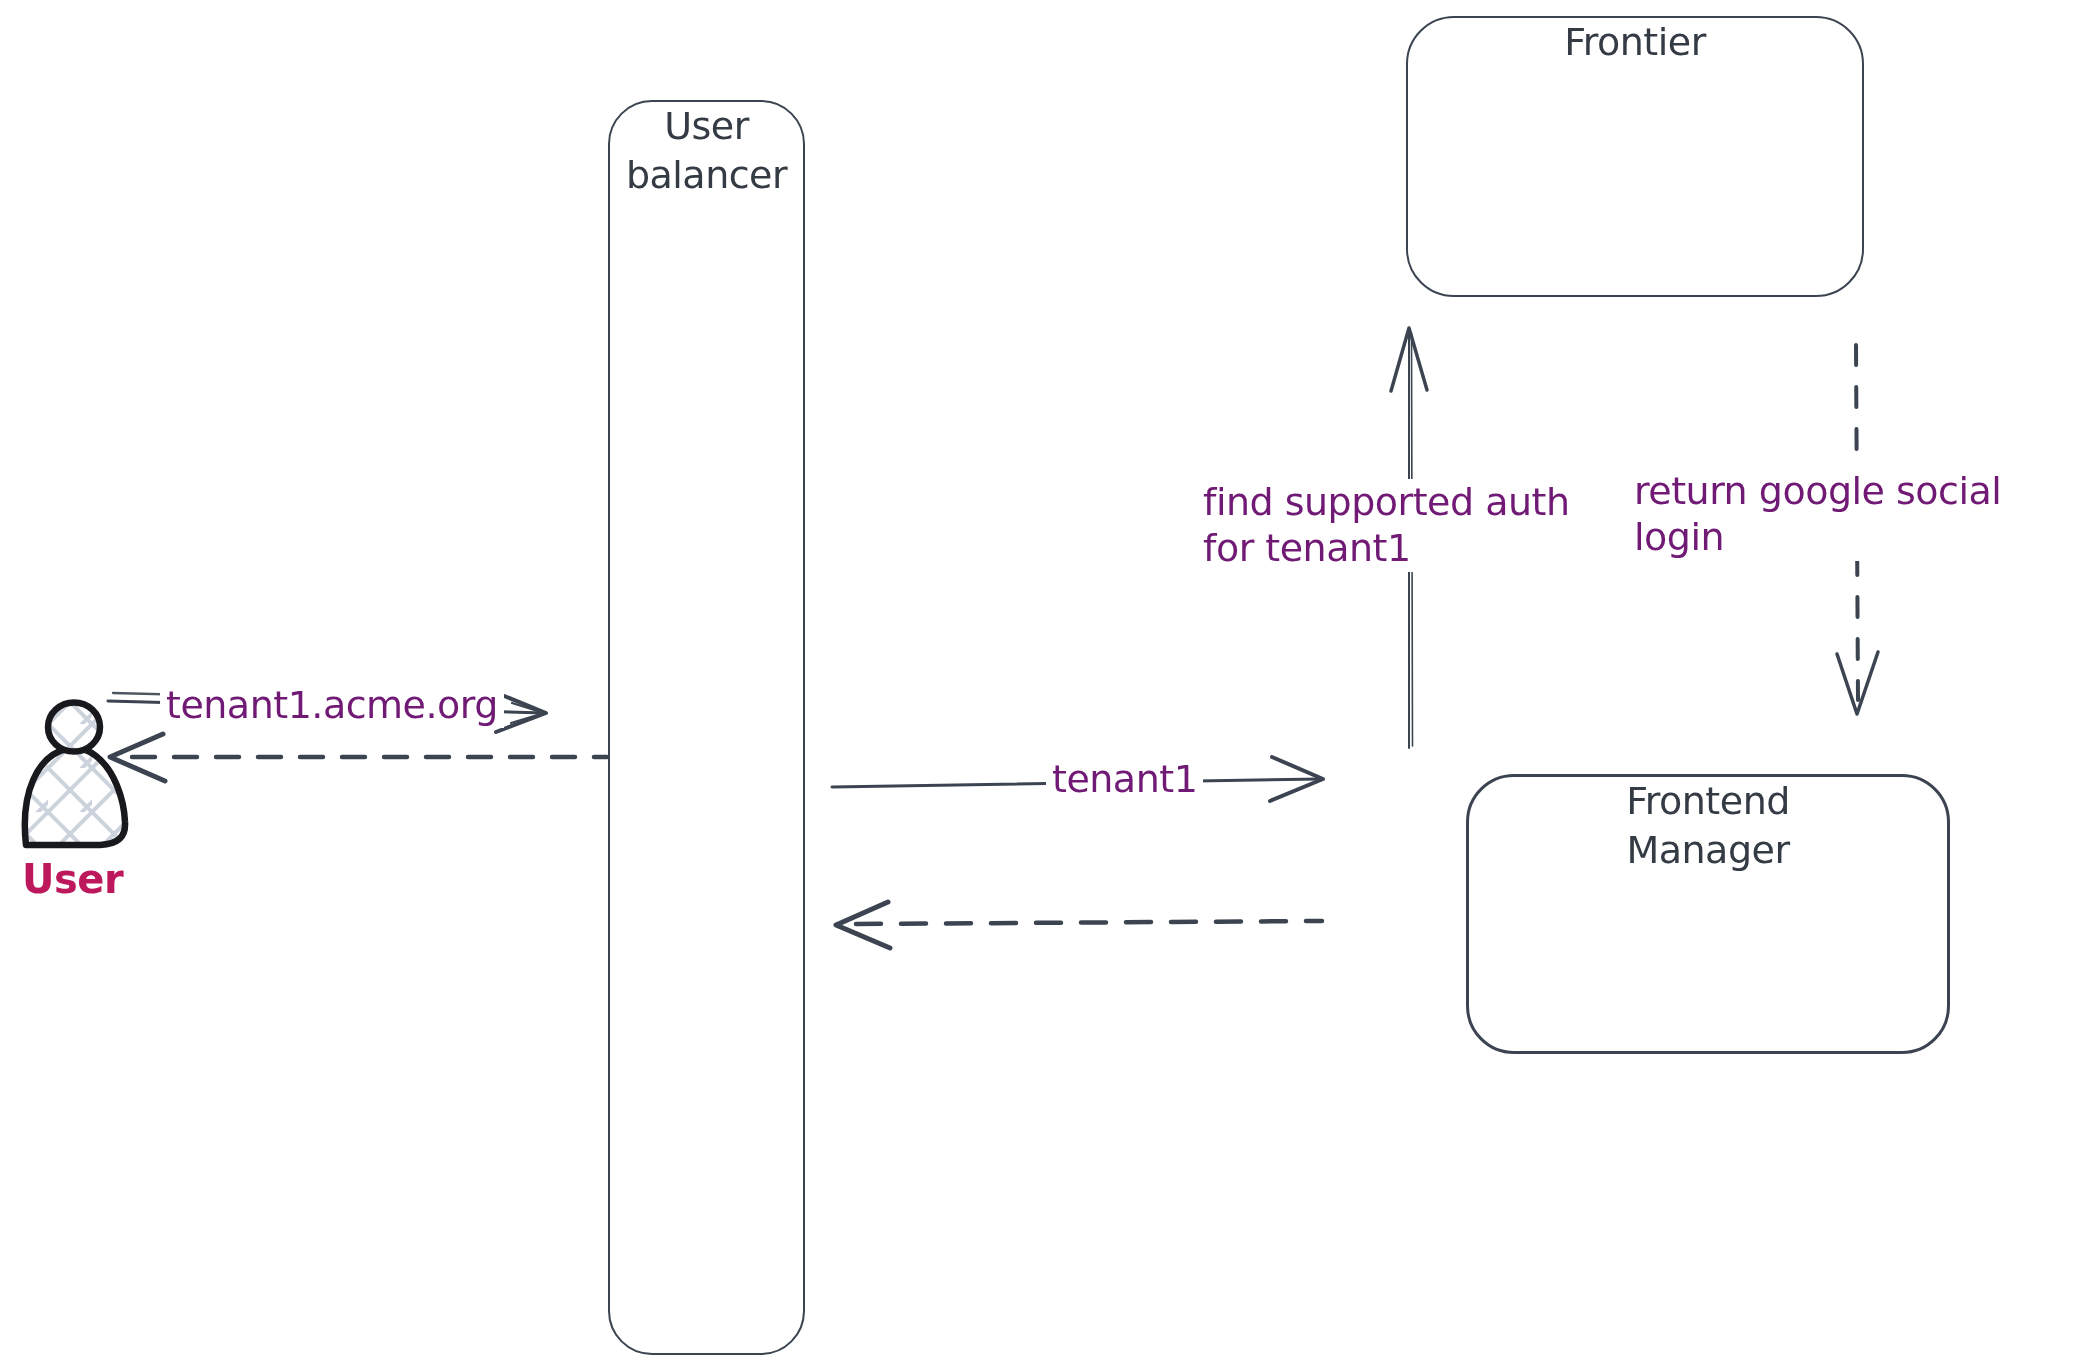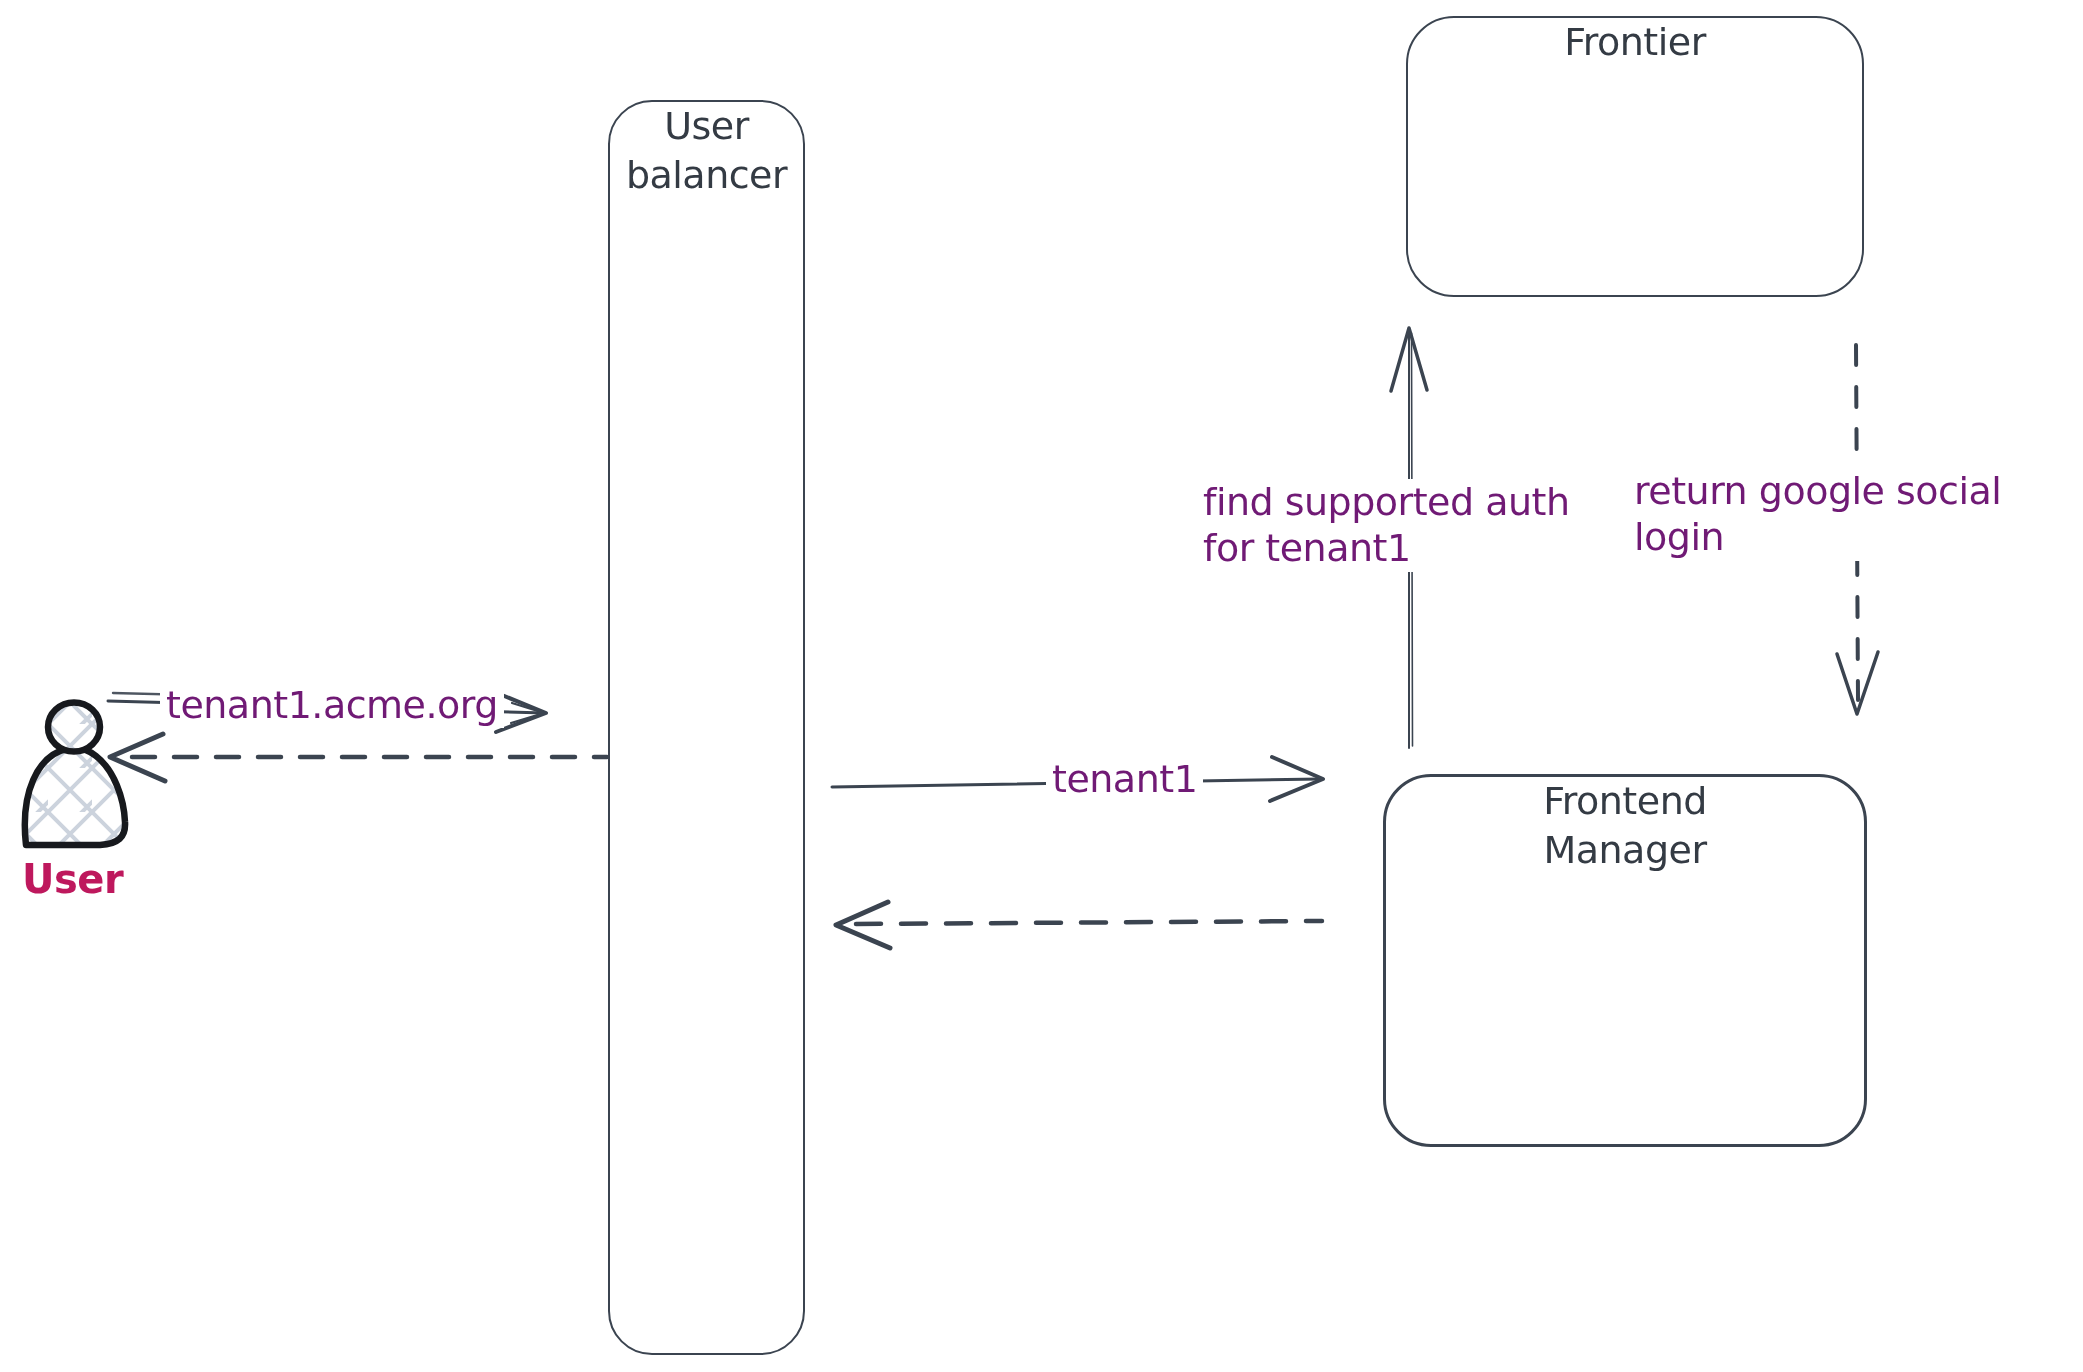--- a/index.html
+++ b/index.html
@@ -22,21 +22,21 @@
   .node-label{
     font-size:38px;
     line-height:1.28;
     text-align:center;
     color:#343b44;
     letter-spacing:-0.5px;
   }
   #node-load-balancer{left:608px;top:100px;width:197px;height:1255px;border-radius:44px;}
   #node-load-balancer .node-label{max-width:170px;}
   #node-frontier{left:1406px;top:16px;width:458px;height:281px;}
-  #node-frontend-manager{left:1383px;top:774px;width:484px;height:373px;border-width:3px;}
+  #node-frontend-manager{left:1466px;top:774px;width:484px;height:280px;border-width:3px;}
   #node-frontend-manager .node-label{max-width:230px;}
 
   #arrow-layer{position:absolute;left:0;top:0;z-index:3;pointer-events:none;}
 
   .edge-label{
     position:absolute;
     z-index:4;
     text-align:left;
     font-size:38px;
     line-height:1.22;

